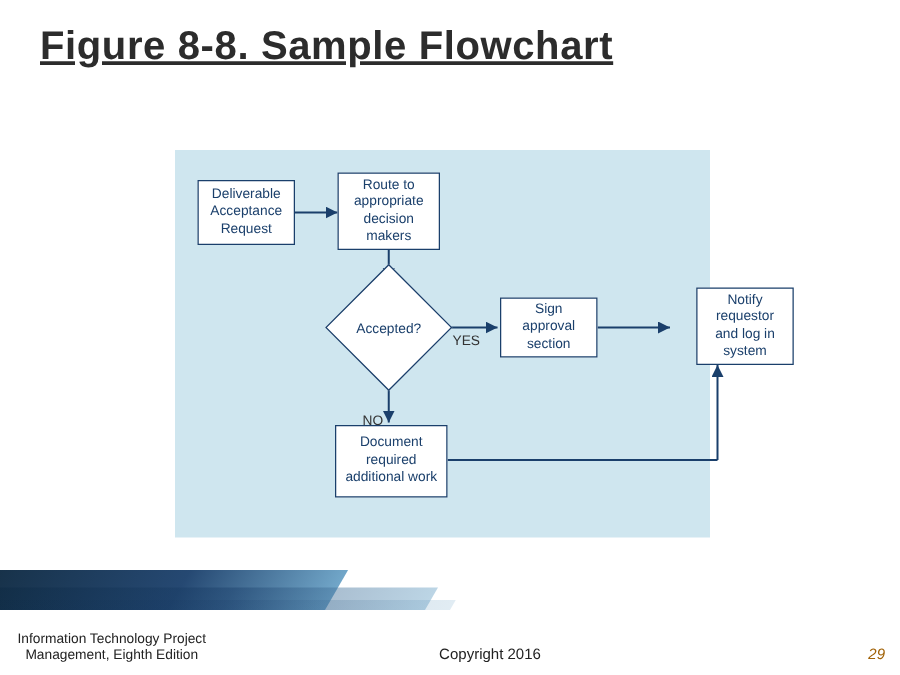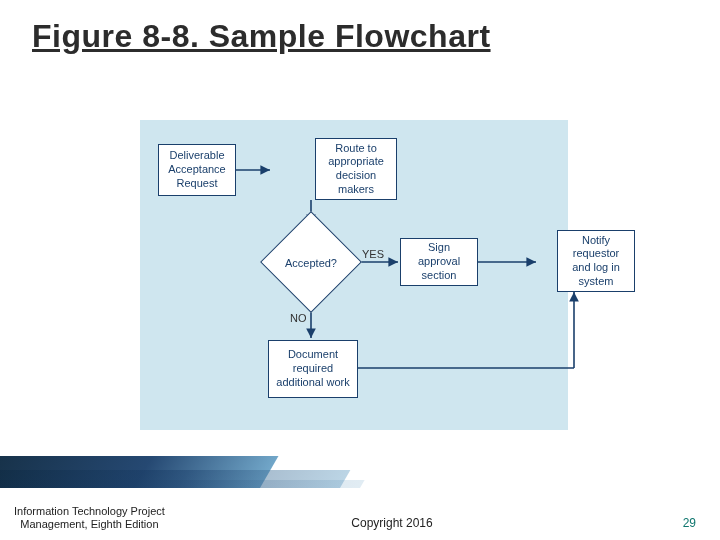--- a/index.html
+++ b/index.html
@@ -50,20 +50,21 @@
     width: 72px; height: 72px;
     display: flex; align-items: center; justify-content: center;
     color: #1a3f6b;
     font-size: 11px;
   }
 
   .edge-label {
     position: absolute;
     font-size: 11px;
     color: #333;
+    margin-top: 19px;
   }
 
   svg.arrows { position: absolute; left: 0; top: 0; width: 510px; height: 310px; pointer-events: none; }
   svg.arrows line { stroke: #1a3f6b; stroke-width: 1.6; }
   svg.arrows polygon { fill: #1a3f6b; }
 
   .footer-stripe {
     position: absolute;
     left: 0; bottom: 52px;
     width: 420px; height: 32px;
@@ -91,23 +92,24 @@
   .footer-center {
     position: absolute;
     left: 0; right: 0; bottom: 10px;
     text-align: center;
     font-size: 12px;
     color: #222;
     padding-left: 64px;
   }
   .page-number {
     position: absolute;
-    right: 24px; bottom: 10px;
+    right: 12px; bottom: 10px;
     font-size: 12px;
-    color: #0f766e;
+    color: #a16207;
+    font-style: italic;
   }
 </style>
 </head>
 <body>
 
 <div class="slide">
 
   <h1 class="title">Figure 8-8. Sample Flowchart</h1>
 
   <div class="flow-area">
@@ -128,21 +130,21 @@
       <line x1="338" y1="142" x2="396" y2="142" marker-end="url(#ah)"></line>
 
       <line x1="171" y1="180" x2="171" y2="218" marker-end="url(#ah)"></line>
 
       <line x1="218" y1="248" x2="434" y2="248"></line>
       <line x1="434" y1="248" x2="434" y2="172" marker-end="url(#ah)"></line>
     </svg>
 
     <div class="box" style="left:18px; top:24px; width:78px; height:52px;">Deliverable Acceptance Request</div>
 
-    <div class="box" style="left:130px; top:18px; width:82px; height:62px;margin-left:45px;">Route to appropriate decision makers</div>
+    <div class="box" style="left:130px; top:18px; width:82px; height:62px;">Route to appropriate decision makers</div>
 
     <div class="diamond" style="left:135px; top:106px;">
       <div class="dlabel">Accepted?</div>
     </div>
 
     <span class="edge-label" style="left:222px; top:128px;">YES</span>
 
     <span class="edge-label" style="left:150px; top:192px;">NO</span>
 
     <div class="box" style="left:260px; top:118px; width:78px; height:48px;">Sign approval section</div>

